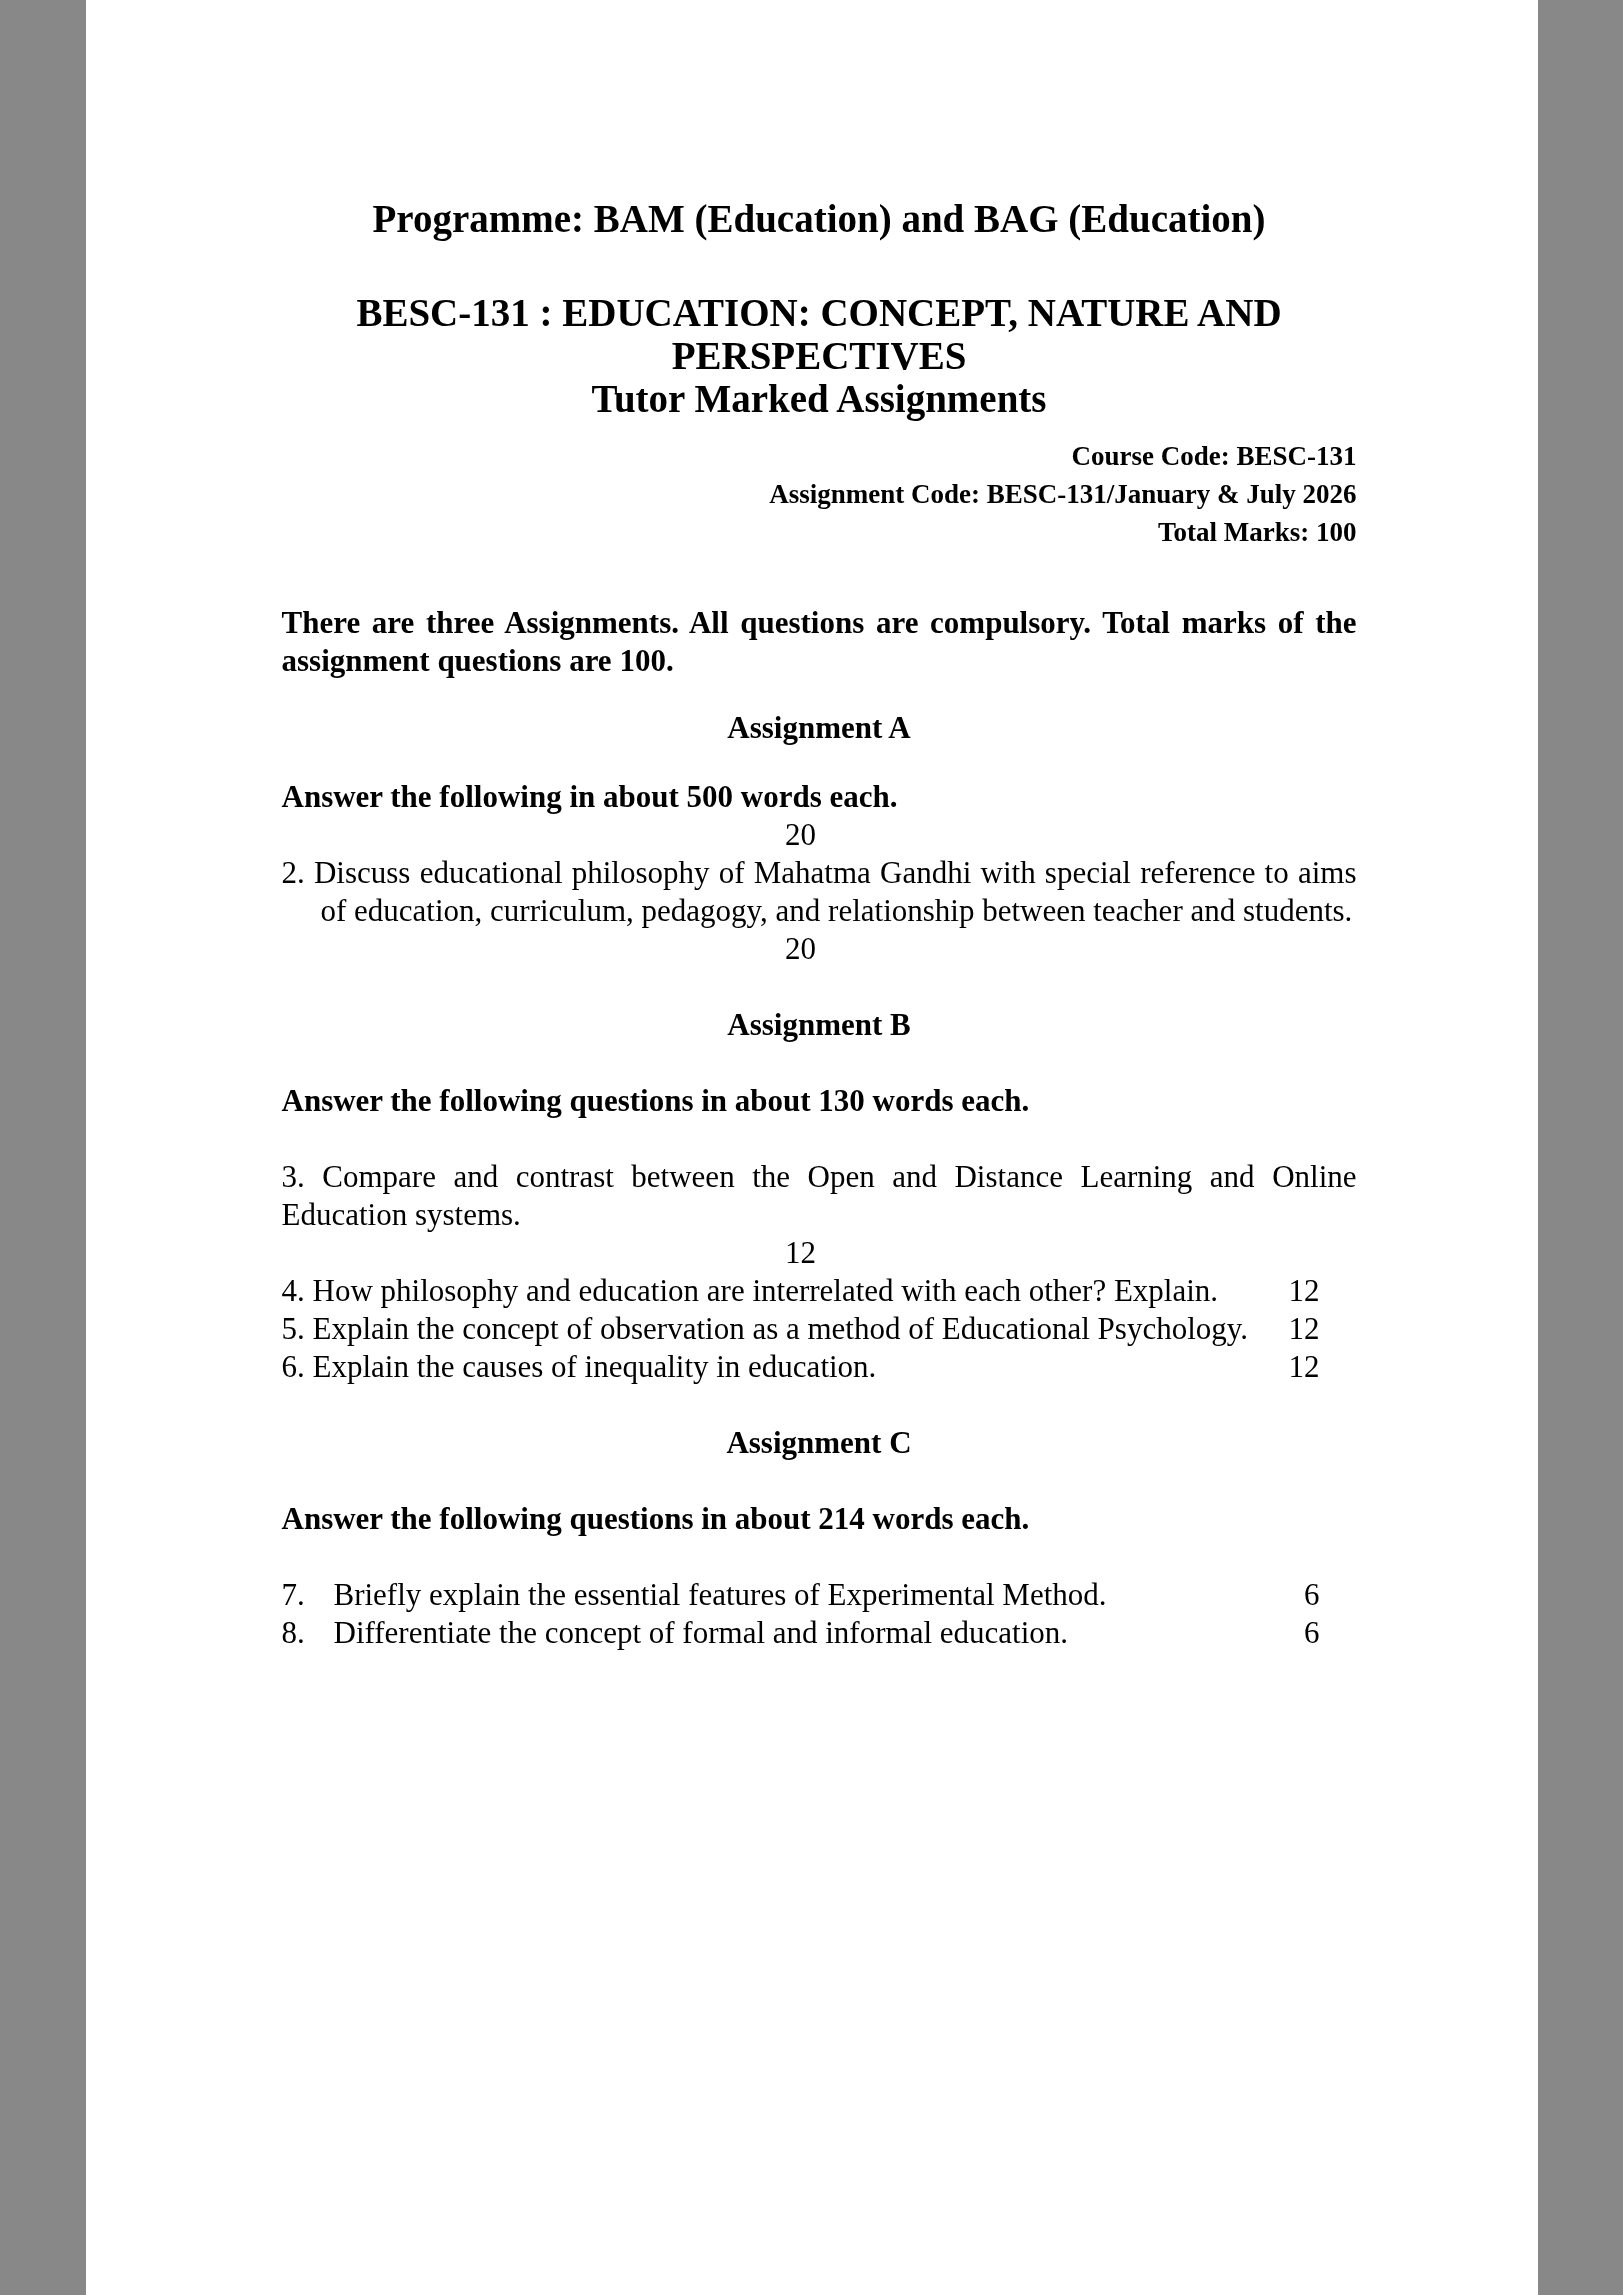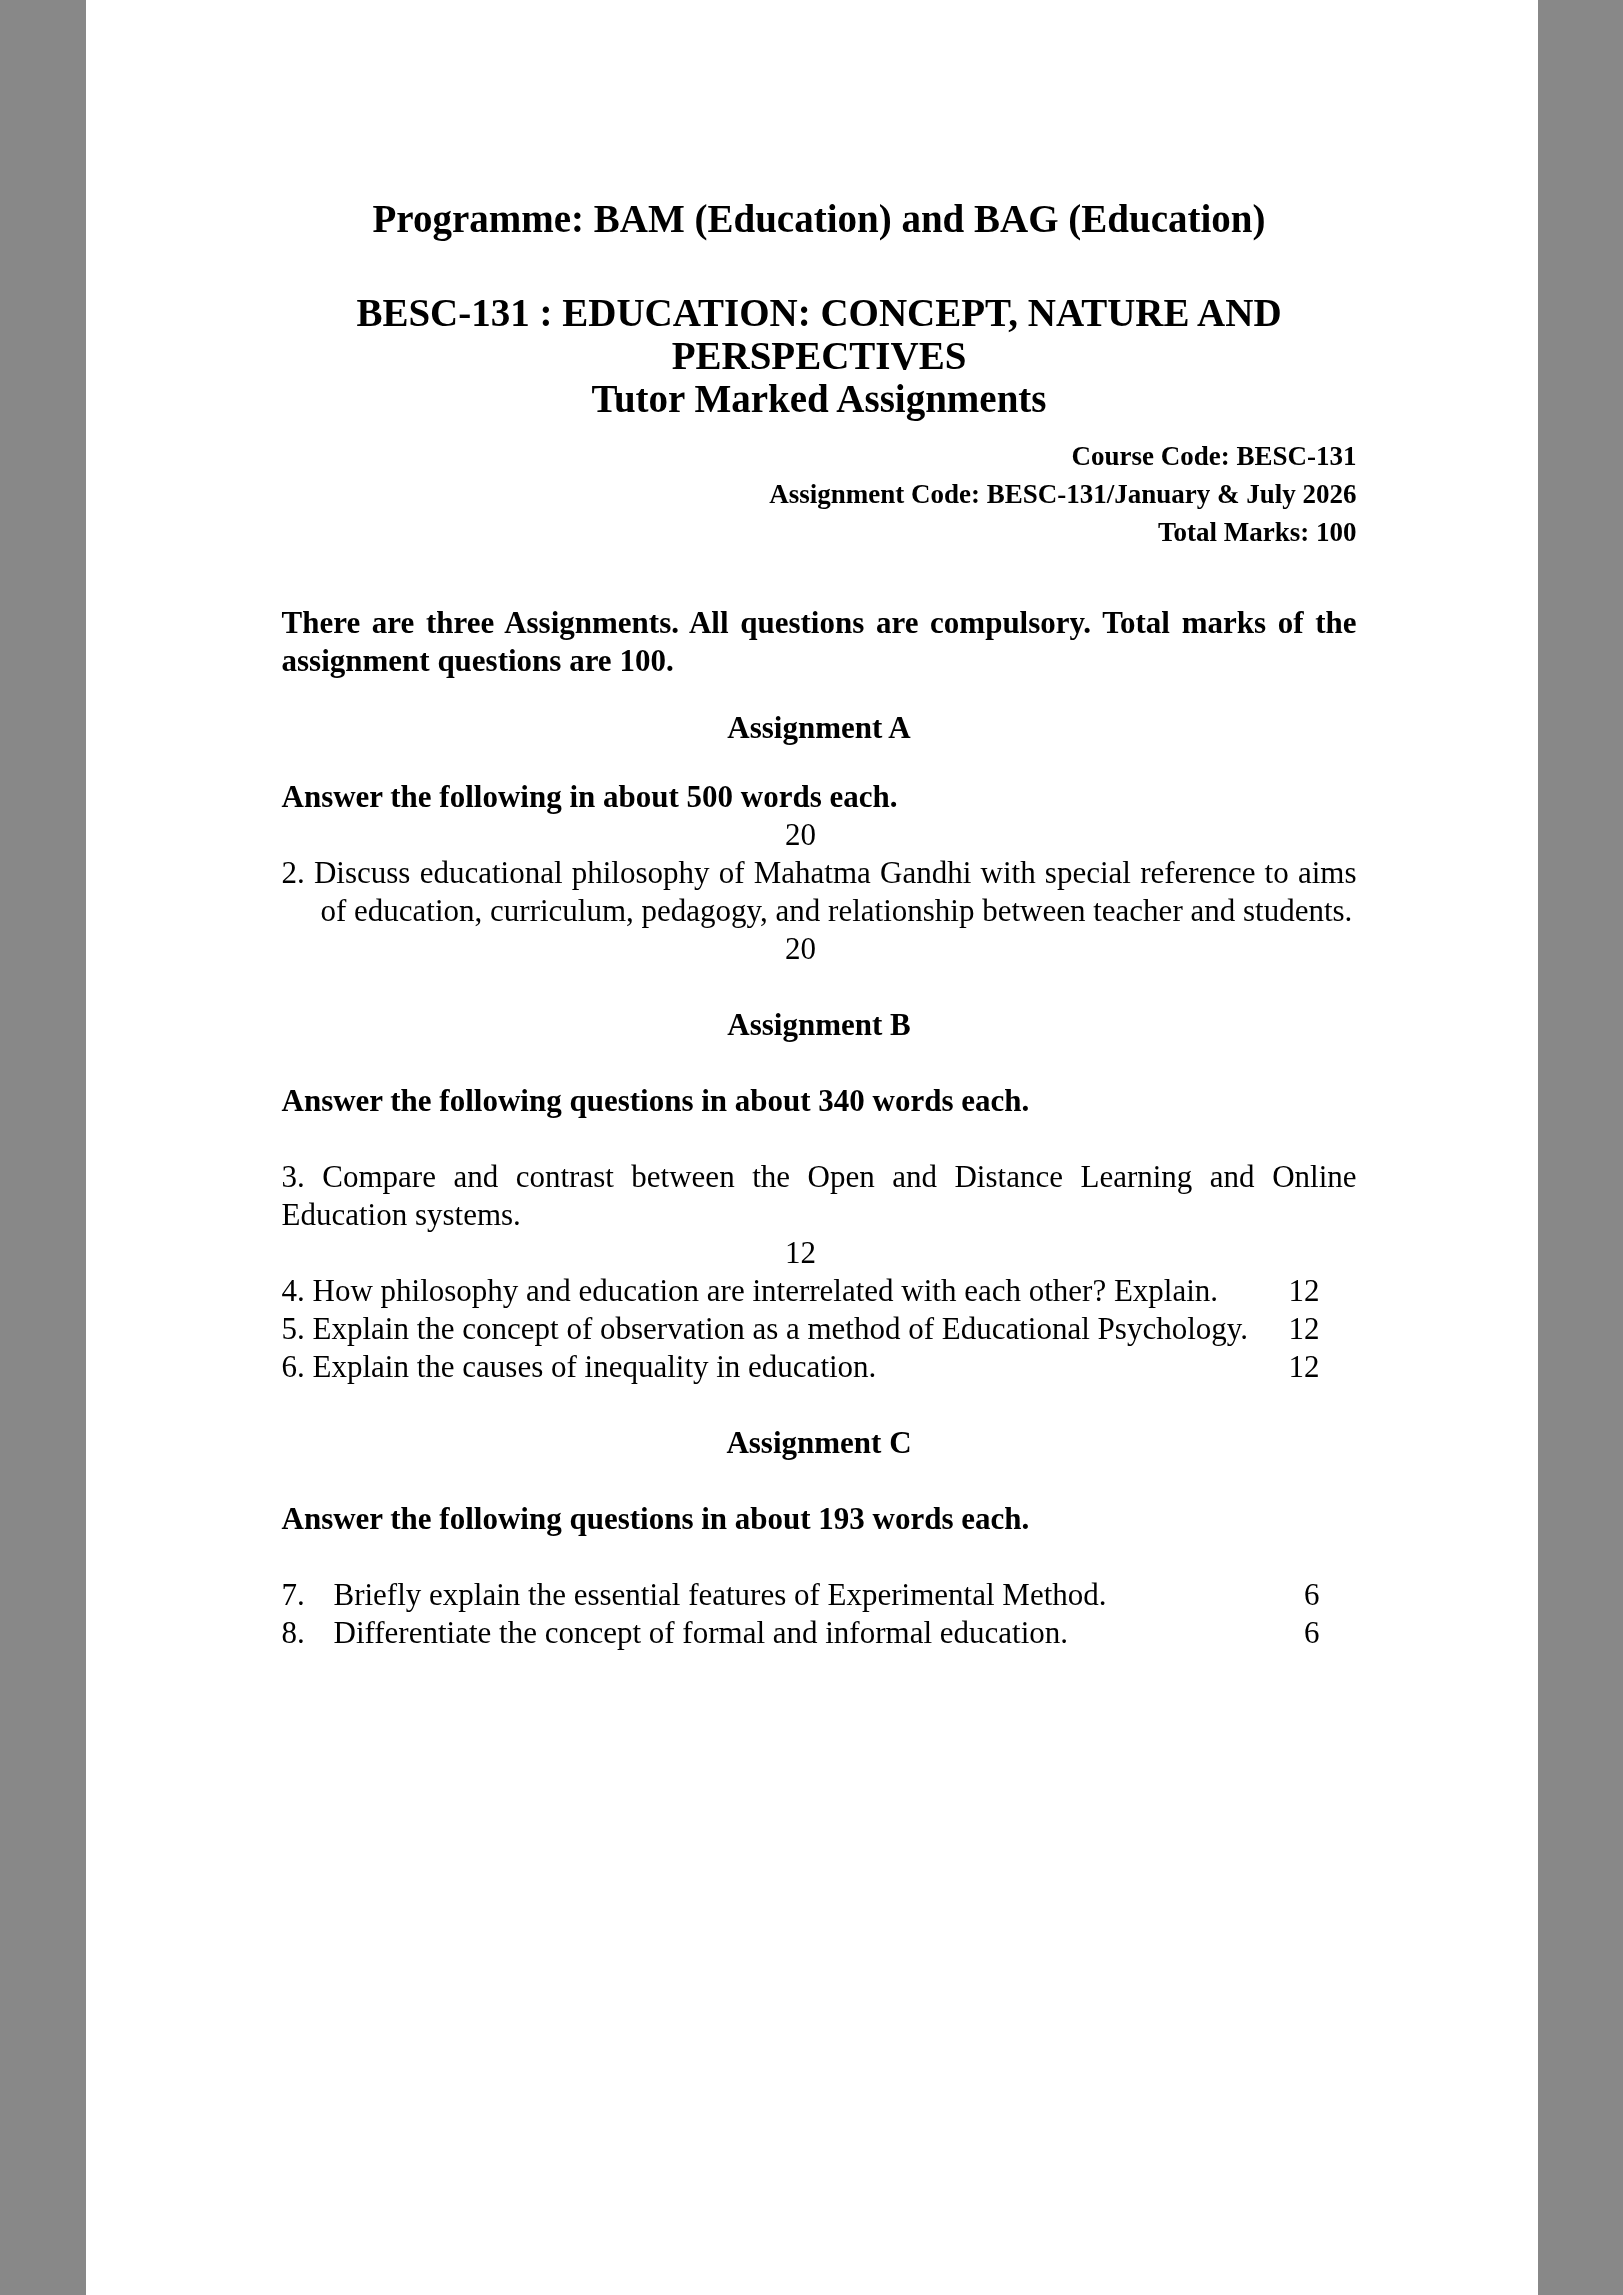--- a/index.html
+++ b/index.html
@@ -115,21 +115,21 @@
     <div class="marks-line">20</div>
 
     <div class="question hang">
       <span>2.</span>
       <span>Discuss educational philosophy of Mahatma Gandhi with special reference to aims of education, curriculum, pedagogy, and relationship between teacher and students.</span>
     </div>
     <div class="marks-line">20</div>
 
     <div class="section-heading mt58">Assignment B</div>
 
-    <div class="instruction mt58">Answer the following questions in about 340 words each.</div>
+    <div class="instruction mt58">Answer the following questions in about 130 words each.</div>
 
     <div class="question mt58">
       <span>3.</span>
       <span>Compare and contrast between the Open and Distance Learning and Online Education systems.</span>
     </div>
     <div class="marks-line">12</div>
 
     <div class="q-row">
       <div class="q-flow">
         <span>4.</span>
@@ -149,21 +149,21 @@
     <div class="q-row">
       <div class="q-flow">
         <span>6.</span>
         <span>Explain the causes of inequality in education.</span>
       </div>
       <div class="mark">12</div>
     </div>
 
     <div class="section-heading mt58">Assignment C</div>
 
-    <div class="instruction mt58">Answer the following questions in about 193 words each.</div>
+    <div class="instruction mt58">Answer the following questions in about 214 words each.</div>
 
     <div class="q-row mt58">
       <div class="q-flow">
         <span class="q-num-wide">7.</span><span>Briefly explain the essential features of Experimental Method.</span>
       </div>
       <div class="mark">6</div>
     </div>
 
     <div class="q-row">
       <div class="q-flow">

